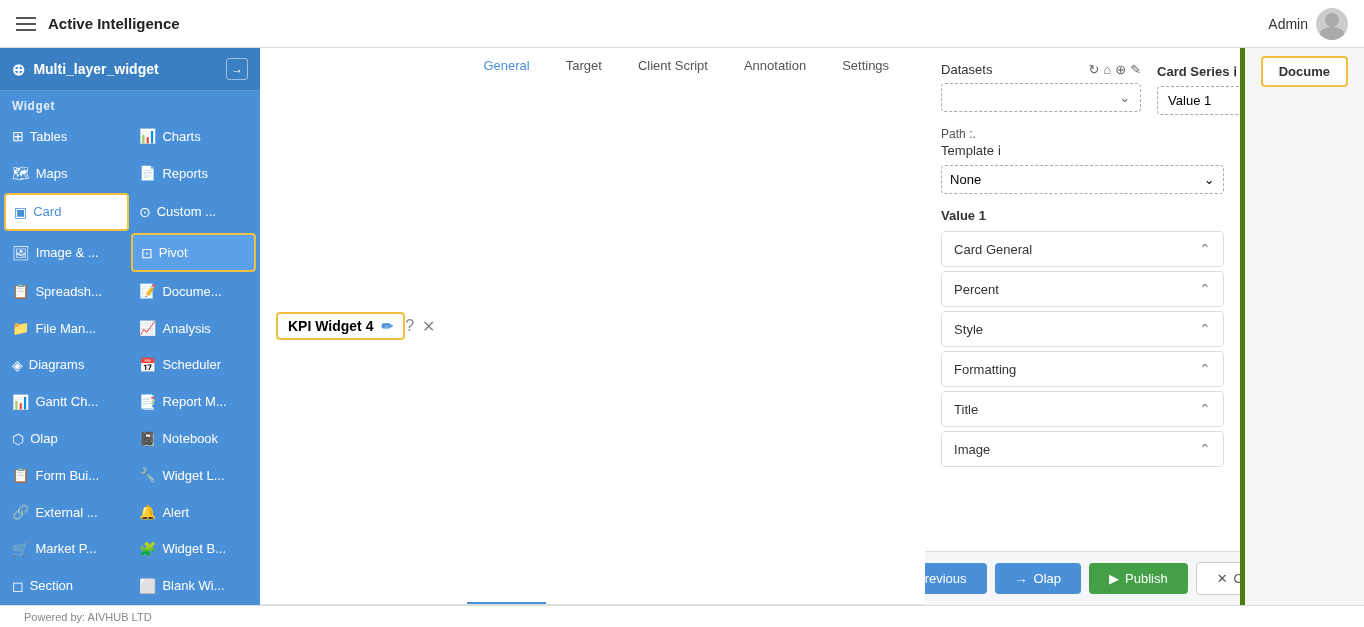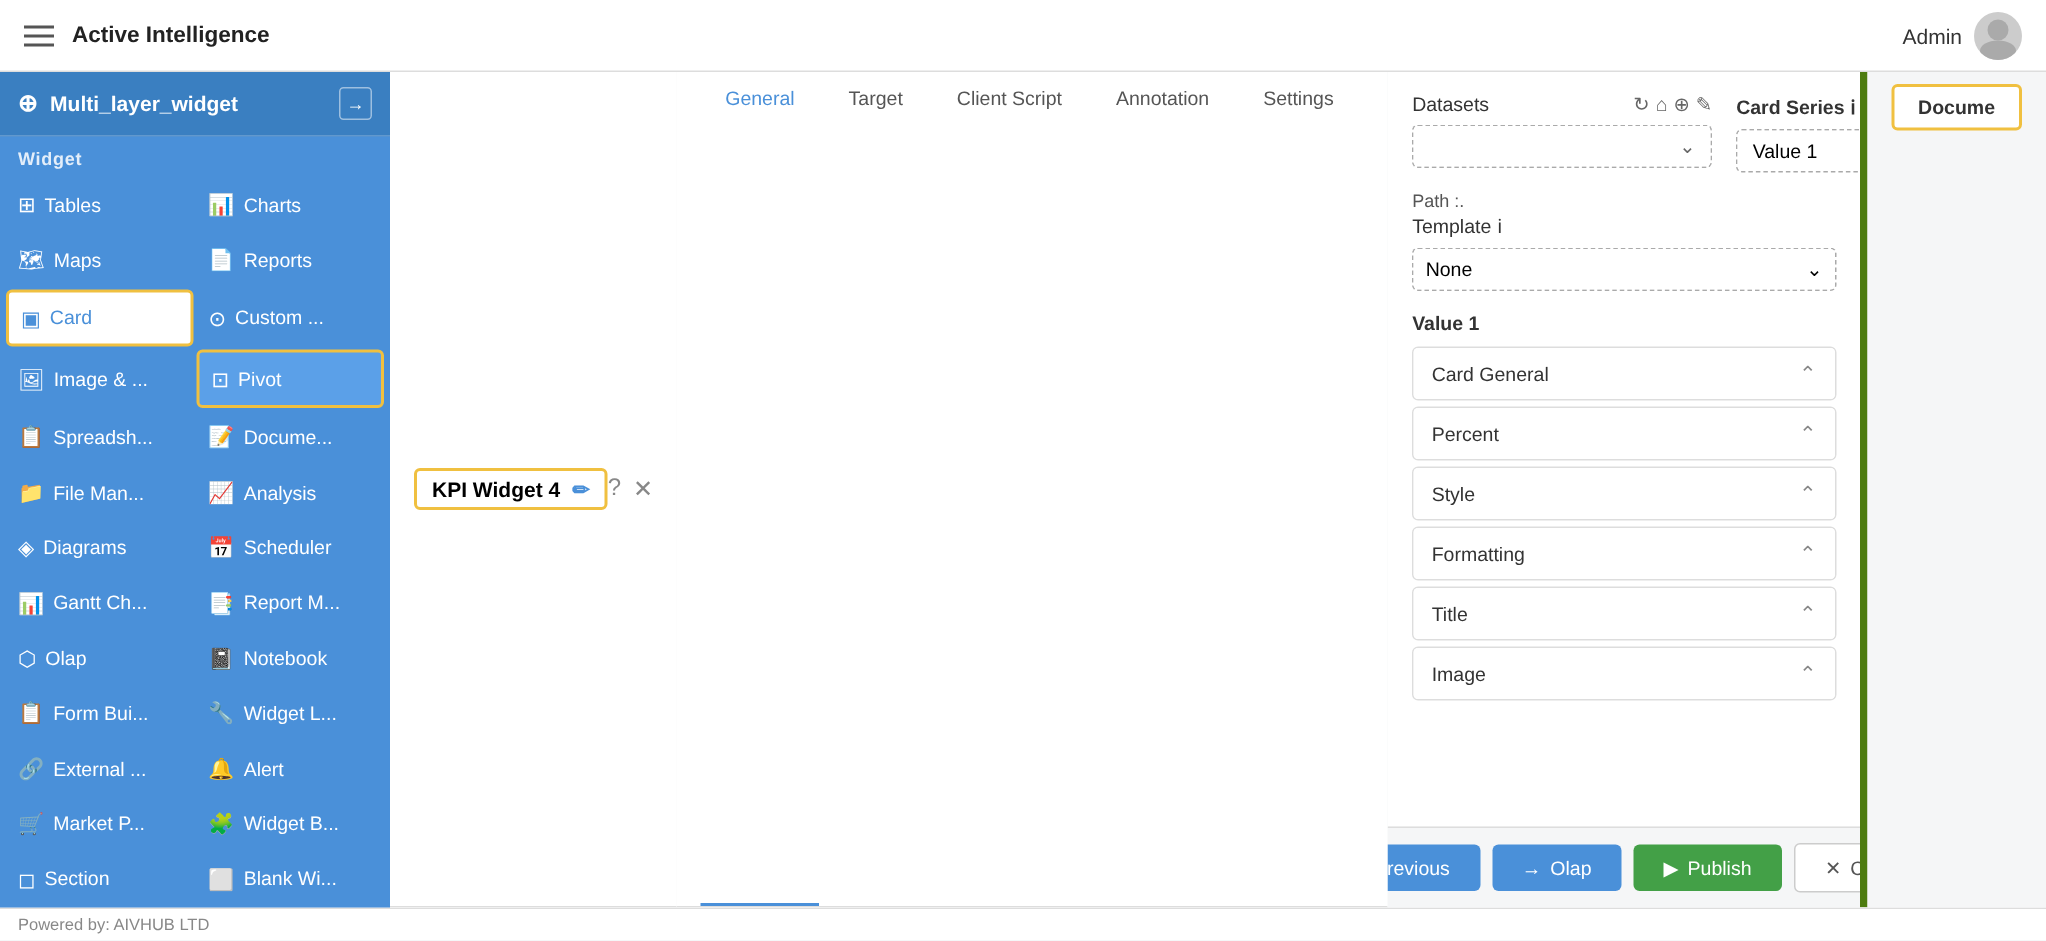--- a/index.html
+++ b/index.html
@@ -284,21 +284,21 @@
       padding: 16px;
     }
 
     
     .page-footer {
       height: 22px;
       background: #fff;
       border-top: 1px solid #ddd;
       display: flex;
       align-items: center;
-      padding: 0 12px;
+      padding: 0 24px;
       font-size: 11px;
       color: #888;
     }
 
     
     .config-body::-webkit-scrollbar { width: 6px; }
     .config-body::-webkit-scrollbar-track { background: #f0f0f0; }
     .config-body::-webkit-scrollbar-thumb { background: #ccc; border-radius: 3px; }
 
     .palette-grid::-webkit-scrollbar { width: 4px; }

